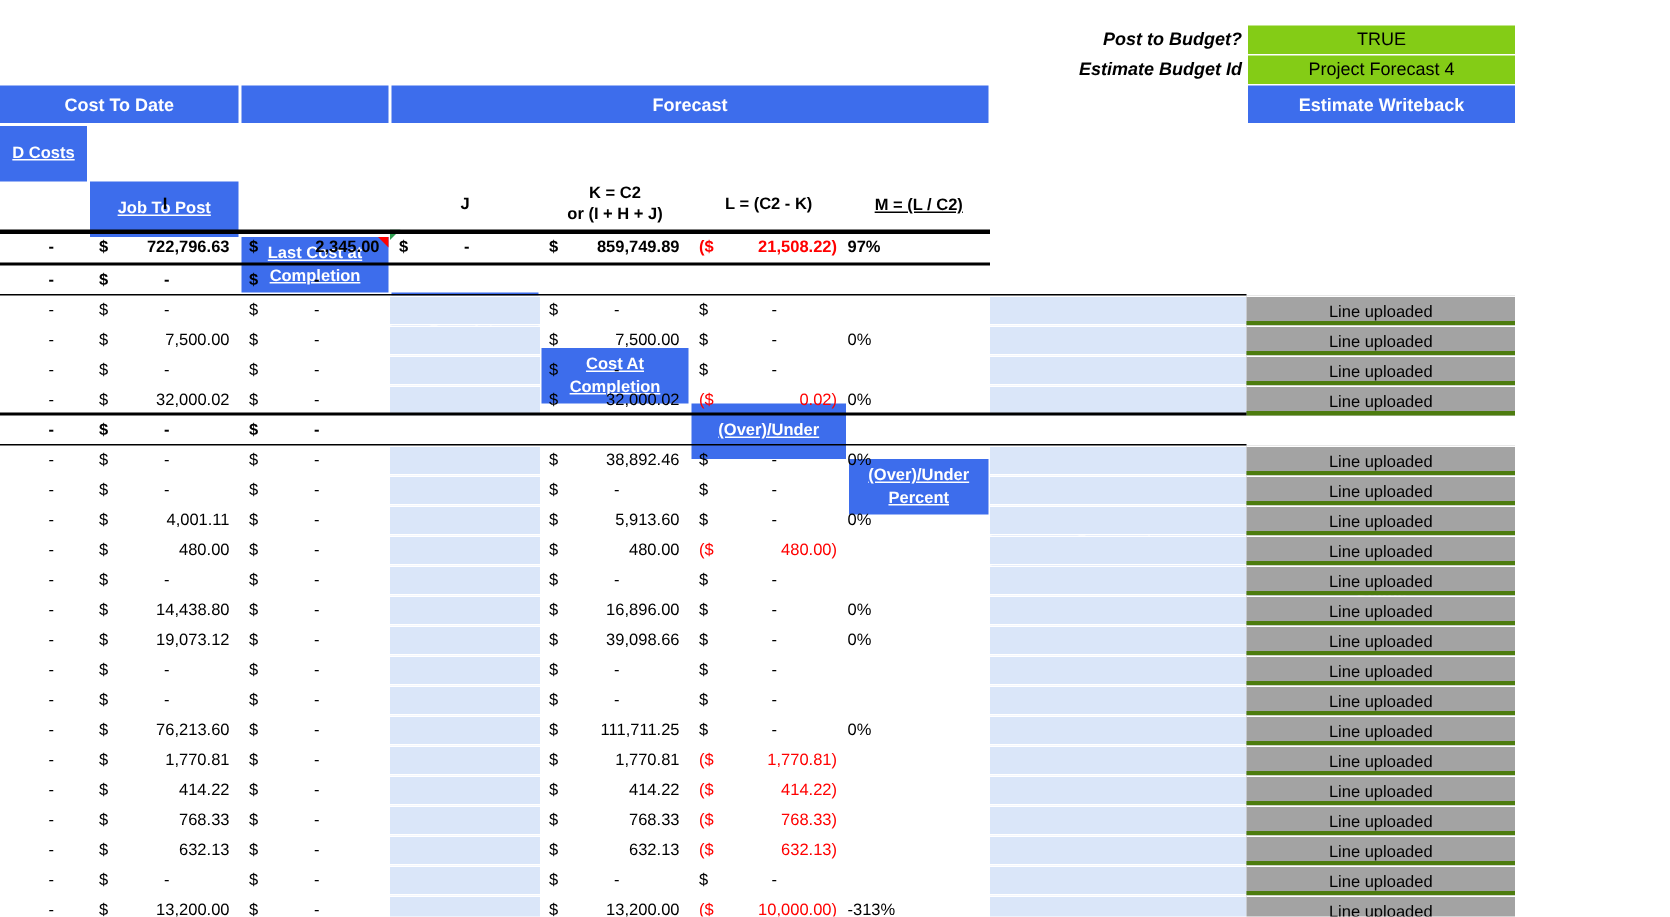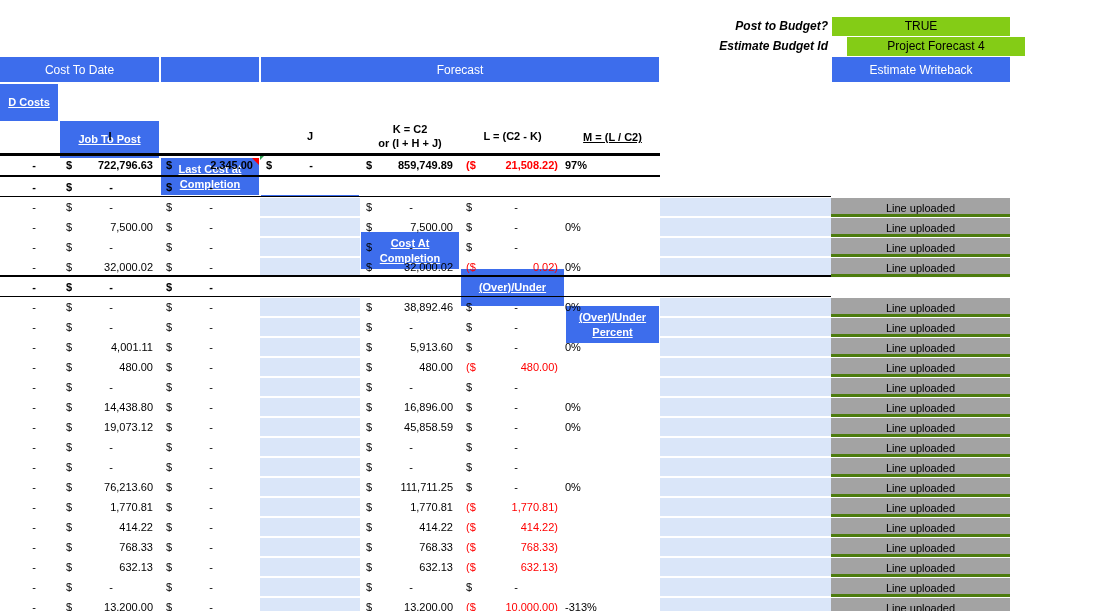--- a/index.html
+++ b/index.html
@@ -8,21 +8,21 @@
     background:#ffffff; color:#000;
     font-family:"Liberation Sans", sans-serif; font-size:11px;
   }
   .abs { position:absolute; }
 
   
   .meta-label { font-weight:bold; font-style:italic; font-size:12px; text-align:right; line-height:20px; }
   .meta-value { background:#84cc16; text-align:center; line-height:19px; font-size:12px; }
 
   
-  .hgroup { background:#3D6DEC; color:#fff; font-weight:normal; font-size:12px;
+  .hgroup { background:#3D6DEC; color:#fff; font-weight:bold; font-size:12px;
             display:flex; align-items:center; justify-content:center; }
   .hcol   { background:#3D6DEC; color:#fff; font-weight:bold; font-size:11px; line-height:1.3;
             display:flex; flex-direction:column; align-items:center; justify-content:center;
             text-align:center; position:relative;text-decoration:underline; }
   .tri-red { position:absolute; top:0; right:0; width:0; height:0;
              border-top:7px solid #FF0000; border-left:7px solid transparent; }
   .tri-green { position:absolute; top:0; left:0; width:0; height:0;
              border-top:7px solid #2E9E4F; border-right:7px solid transparent; }
 
   
@@ -52,21 +52,21 @@
   .fill-blue  { background:#DAE6F9; border-top:1px solid #fff; border-bottom:1px solid #fff; }
   .fill-green { background:#a3a3a3; border-top:1px solid #fff; border-bottom:3px solid #4d7c0f; }
 </style>
 </head>
 <body>
 
 <div class="abs meta-label" style="left:600px; top:16px; width:228px;">Post to Budget?</div>
 <div class="abs meta-value" style="left:832px; top:17px; width:178px; height:19px;">TRUE</div>
 
 <div class="abs meta-label" style="left:600px; top:36px; width:228px;">Estimate Budget Id</div>
-<div class="abs meta-value" style="left:832px; top:37px; width:178px; height:19px;margin-left:15px;">Project Forecast 4</div>
+<div class="abs meta-value" style="left:832px; top:37px; width:178px; height:19px;">Project Forecast 4</div>
 
 <div class="abs hgroup" style="left:0; top:57px; width:159px; height:25px;">Cost To Date</div>
 <div class="abs hgroup" style="left:161px; top:57px; width:98px; height:25px;"></div>
 <div class="abs hgroup" style="left:261px; top:57px; width:398px; height:25px;">Forecast</div>
 <div class="abs hgroup" style="left:832px; top:57px; width:178px; height:25px;">Estimate Writeback</div>
 
 <div class="abs hcol" style="left:0; top:84px; width:58px; height:37px;">
     <span>D Costs</span>
   </div>
 <div class="abs hcol" style="left:60px; top:84px; width:99px; height:37px;">
@@ -406,21 +406,21 @@
         <span class="cur">$</span>
         <span class="val">19,073.12</span>
       </div>
       <div class="cell cc money">
         <span class="cur">$</span>
         <span class="val z">-</span>
       </div>
       <div class="cell cd fill-blue"></div>
       <div class="cell ce money">
         <span class="cur">$</span>
-        <span class="val">45,858.59</span>
+        <span class="val">39,098.66</span>
       </div>
       <div class="cell cf money">
         <span class="cur">$</span>
         <span class="val z">-</span>
       </div>
       <div class="cell cg">0%</div>
       <div class="cell ch fill-blue"></div>
       <div class="cell ci fill-green">Line uploaded</div>
     </div>
     <div class="row">

